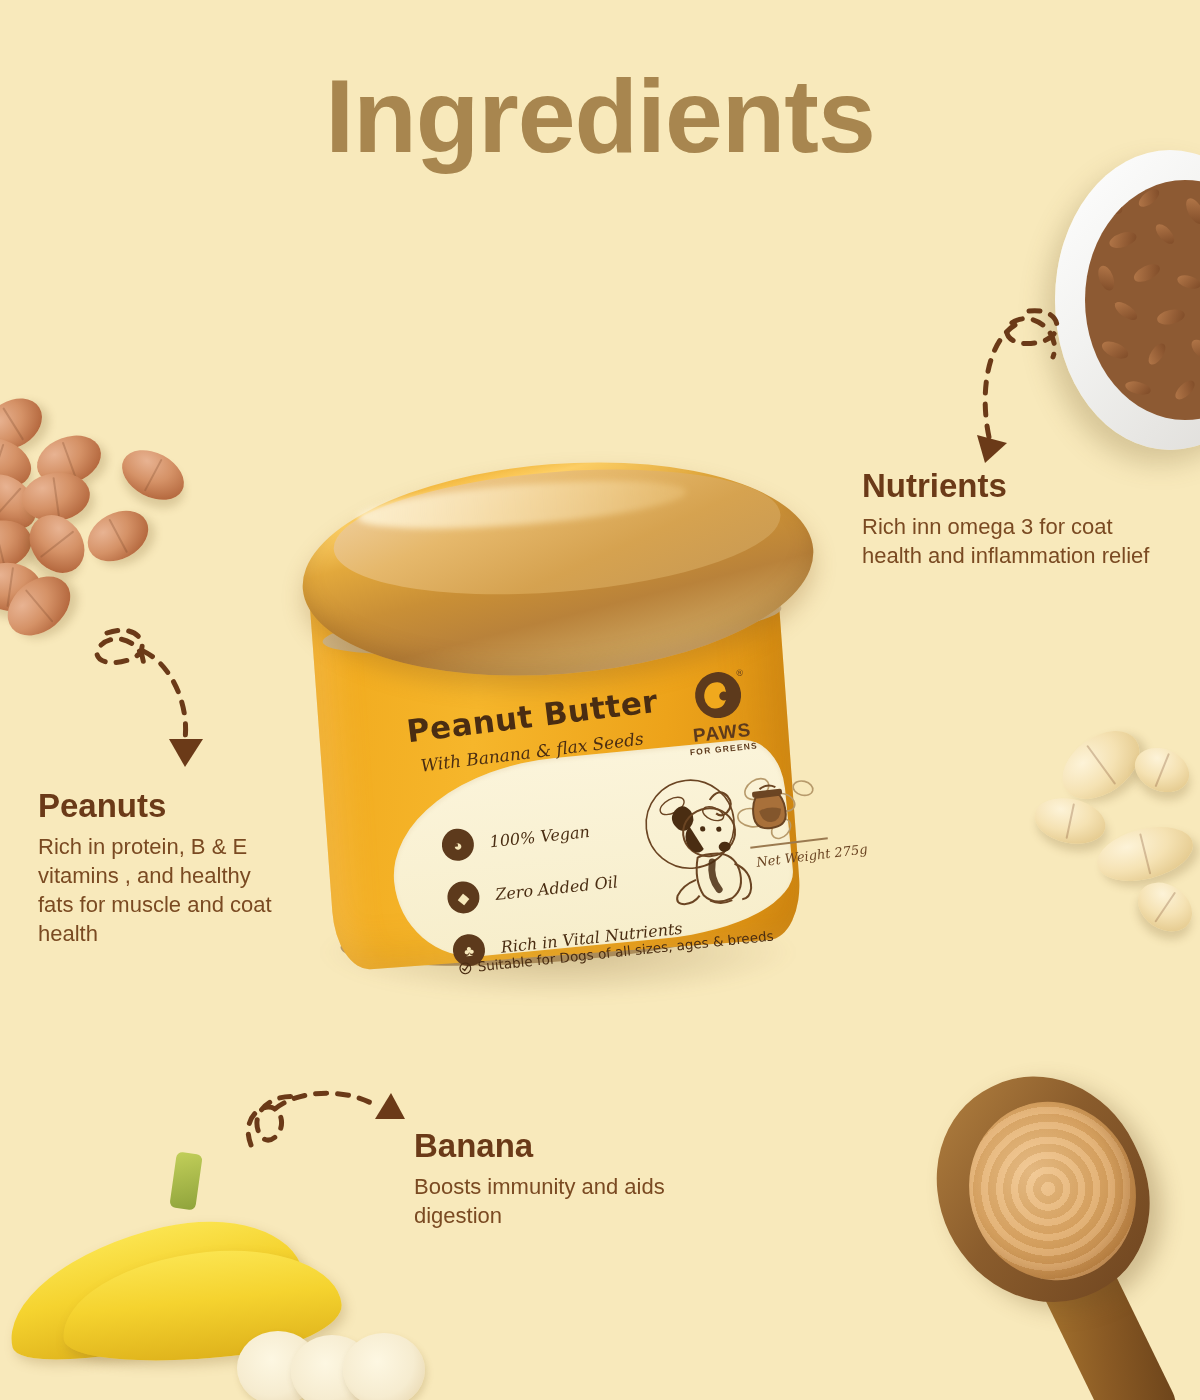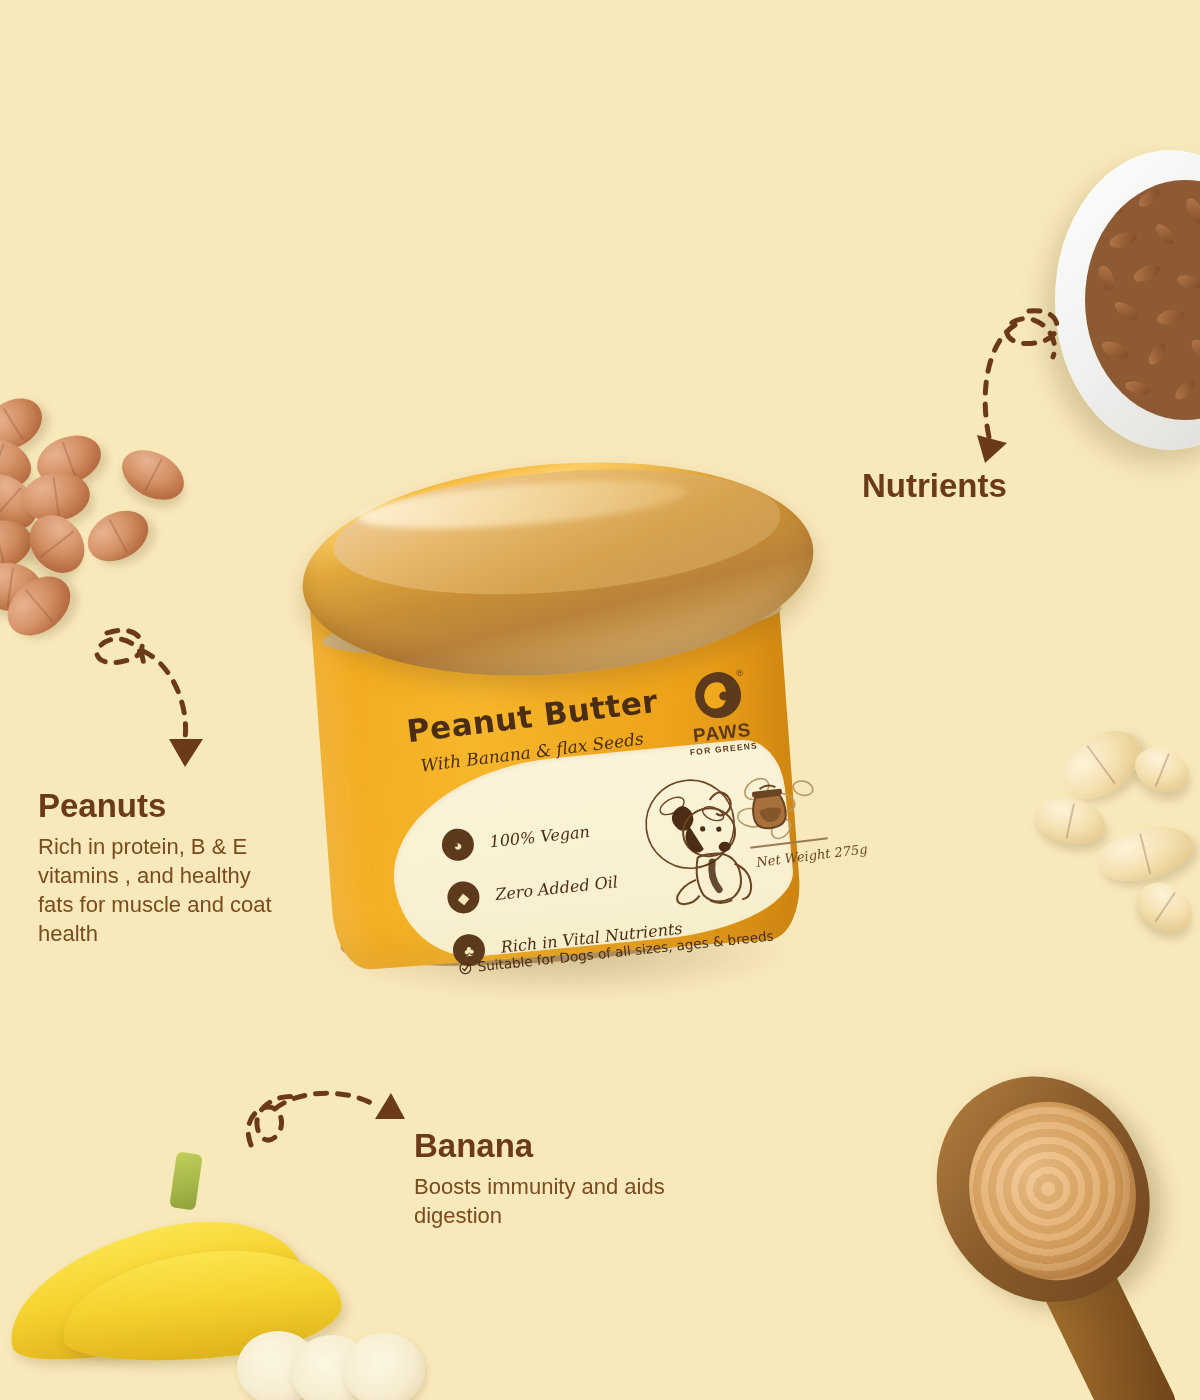--- a/index.html
+++ b/index.html
@@ -260,20 +260,21 @@
     transform:rotate(-7deg);
     font-family:"DejaVu Serif", serif; font-style:italic; white-space:nowrap;
   }
   .netwt-line { position:absolute; left:462px; top:392px; width:78px; height:1.5px; background:#9b7a50; transform:rotate(-7deg); }
 </style>
 </head>
 <body>
 
 <div class="stage">
 
+  <div class="title">Ingredients</div>
 
   <div class="prop" id="prop-flax-bowl">
     <div class="bowl-outer"></div>
     <div class="bowl-inner">
       <div class="seed" style="left:6%;top:8%;width:13%;height:6%;transform:rotate(22deg)"></div>
       <div class="seed" style="left:26%;top:5%;width:12%;height:5%;transform:rotate(-38deg)"></div>
       <div class="seed" style="left:48%;top:10%;width:14%;height:6%;transform:rotate(62deg)"></div>
 
       <div class="seed" style="left:12%;top:22%;width:14%;height:6%;transform:rotate(-18deg)"></div>
       <div class="seed" style="left:34%;top:20%;width:12%;height:5%;transform:rotate(48deg)"></div>
@@ -427,20 +428,21 @@
   </svg>
 
   <svg class="arrow" id="arrow-banana" viewBox="0 0 180 120">
     <path class="dash" d="M16,70 C4,40 34,22 44,38 C54,56 32,76 24,58 C14,34 42,18 62,22"></path>
     <path class="dash" d="M40,34 C58,18 104,10 140,30"></path>
     <polygon class="head" points="140,44 156,18 170,44"></polygon>
   </svg>
 
   <div class="callout" id="callout-flaxseeds">
     <div class="head">Nutrients</div>
+    <div class="body">Rich inn omega 3 for coat health and inflammation relief</div>
   </div>
 
   <div class="callout" id="callout-banana">
     <div class="head">Banana</div>
     <div class="body">Boosts immunity and aids digestion</div>
   </div>
 
   <div class="callout" id="callout-peanuts">
     <div class="head">Peanuts</div>
     <div class="body">Rich in protein, B &amp; E vitamins , and healthy fats for muscle and coat health</div>

